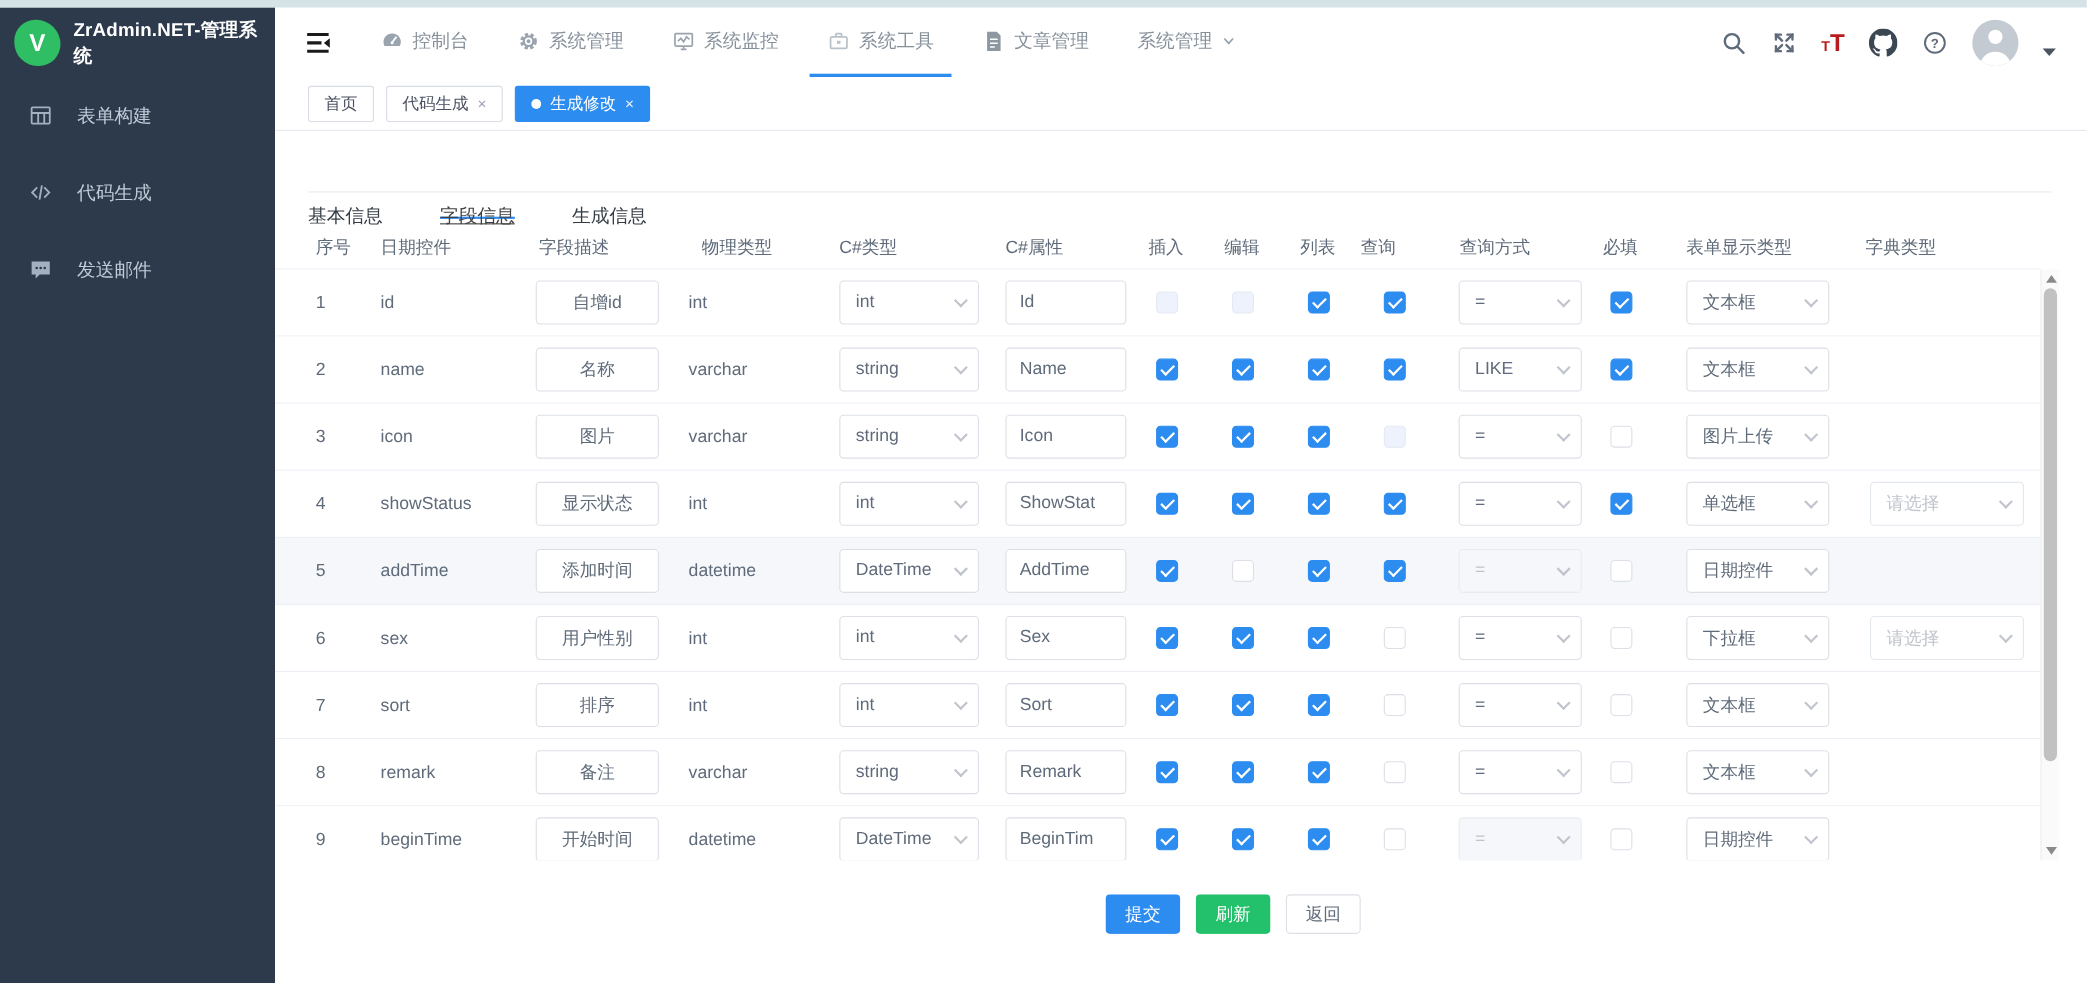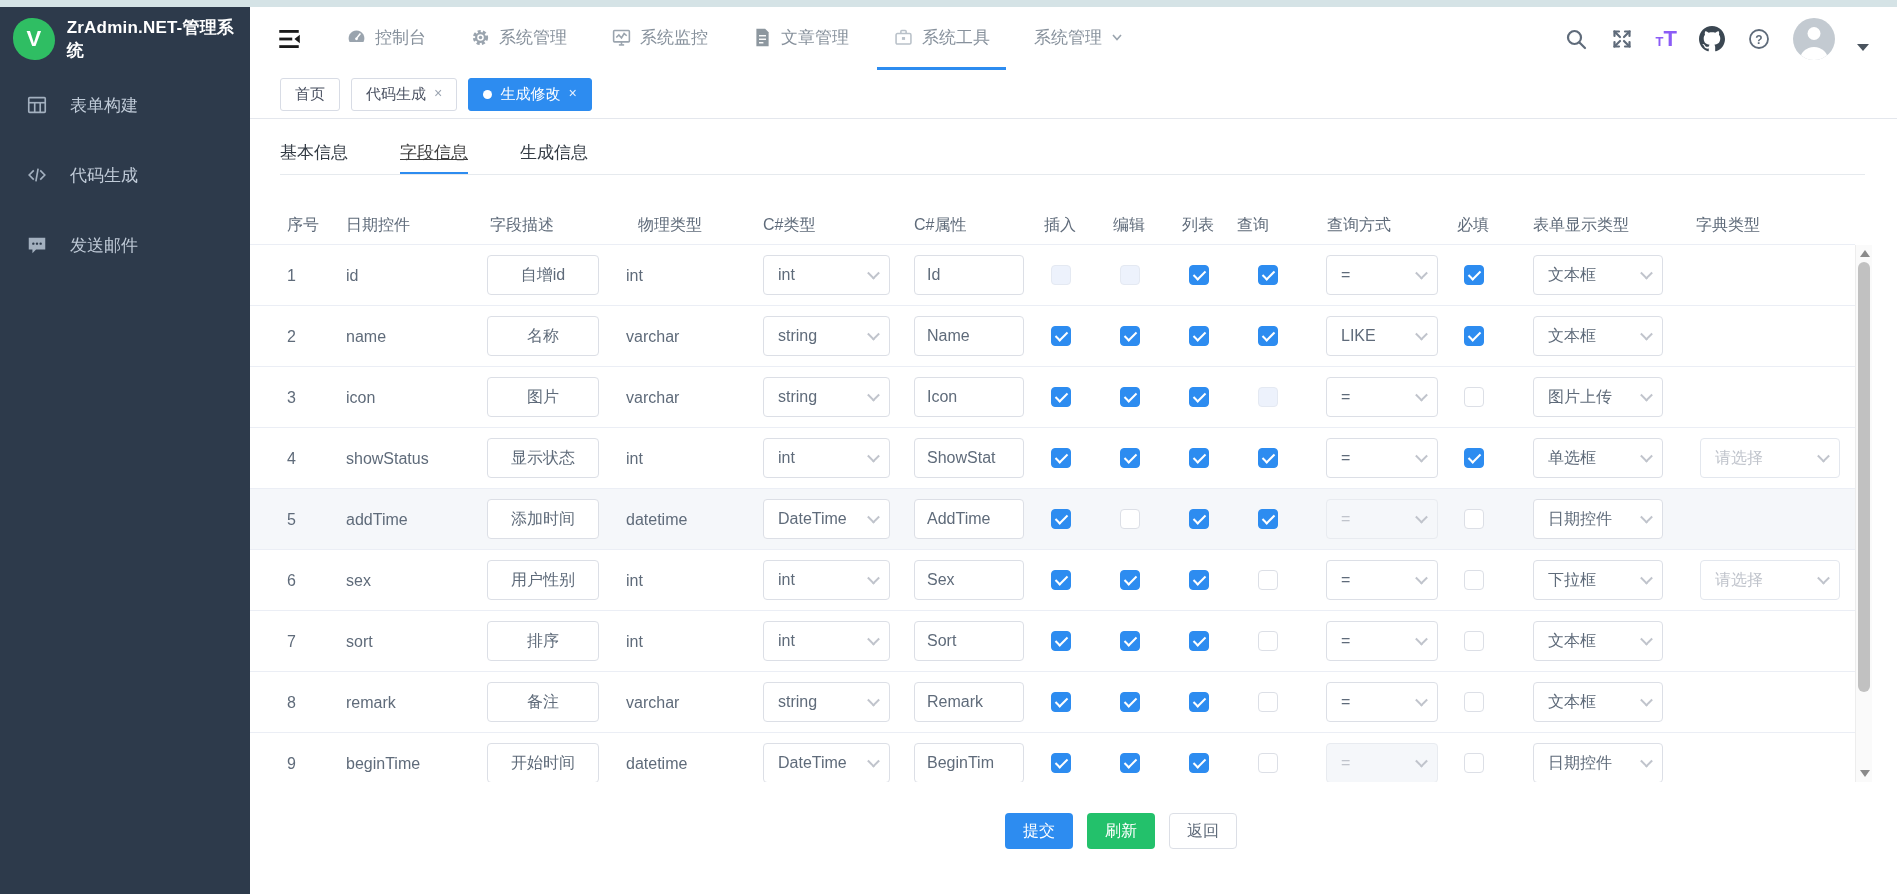--- a/index.html
+++ b/index.html
@@ -19,41 +19,41 @@
 
   
   .navbar { position:absolute; left:250px; top:7px; width:1647px; height:63px; background:#fff;
     display:flex; align-items:stretch; }
   .burger { display:flex; align-items:center; padding:0 22px 0 26px; cursor:pointer; }
   .nav-item { display:flex; align-items:center; gap:8px; padding:0 16px; margin:0 6px; color:#87919c;
     font-size:17px; cursor:pointer; border-bottom:3px solid transparent; }
   .nav-item.active { border-bottom-color:#2d8cf0; }
   .nav-right { margin-left:auto; display:flex; align-items:center; gap:22px; padding-right:28px; }
   .hicon { display:flex; align-items:center; cursor:pointer; }
-  .fontsize-icon { color:#8b5cf6; font-weight:bold; cursor:pointer; line-height:1; }
+  .fontsize-icon { color:#b91c1c; font-weight:bold; cursor:pointer; line-height:1; }
   .fontsize-icon .sm { font-size:13px; } .fontsize-icon .lg { font-size:22px; }
   .avatar { width:42px; height:42px; border-radius:50%; background:#c3cad1; position:relative; overflow:hidden; cursor:pointer; }
   .caret-down { width:0; height:0; border-left:6px solid transparent; border-right:6px solid transparent;
     border-top:7px solid #4a545e; margin-top:18px; cursor:pointer; }
 
   
   .tagbar { position:absolute; left:250px; top:70px; width:1647px; height:49px; background:#fff;
     border-bottom:1px solid #e4e7ed; display:flex; align-items:center; padding-left:30px; gap:11px; }
   .tag { height:33px; display:flex; align-items:center; padding:0 14px; border:1px solid #d8dce5;
-    border-radius:3px; font-size:15px; color:#495060; background:#fff; cursor:pointer; gap:8px;font-family:Liberation Mono, monospace; }
+    border-radius:3px; font-size:15px; color:#495060; background:#fff; cursor:pointer; gap:8px; }
   .tag .x { color:#9aa3b0; font-size:14px; }
   .tag.active { background:#2d8cf0; border-color:#2d8cf0; color:#fff; }
   .tag.active .x { color:#e8f2ff; }
   .tag-dot { width:9px; height:9px; border-radius:50%; background:#fff; display:inline-block; }
 
   
   .content { position:absolute; left:250px; top:119px; width:1647px; height:775px; background:#fff; }
   .dtabs { position:absolute; left:30px; right:32px; top:22px; height:34px; border-bottom:1px solid #e6eaee;
     display:flex; gap:52px; }
-  .dtab { font-size:17px; color:#333b44; padding-bottom:12px; cursor:pointer; border-bottom:2px solid transparent; }
+  .dtab { font-size:17px; color:#333b44; padding-bottom:12px; cursor:pointer; border-bottom:2px solid transparent;margin-top:44px; }
   .dtab.active { color:#404040; border-bottom-color:#2d8cf0;text-decoration:underline; }
 
   .thead { position:absolute; left:0; top:90px; width:1605px; height:36px; border-bottom:1px solid #ebeef5; }
   .th { position:absolute; top:6px; font-size:16px; color:#5f6b7a; white-space:nowrap; }
   .th0{left:37px}.th1{left:96px}.th2{left:240px}.th3{left:388px}.th4{left:513px}.th5{left:664px}
   .th6{left:794px}.th7{left:863px}.th8{left:932px}.th9{left:987px}.th10{left:1077px}.th11{left:1207px}
   .th12{left:1283px}.th13{left:1446px}
 
   .tbody { position:absolute; left:0; top:126px; width:1605px; height:537px; overflow:hidden; }
   .t-row { position:relative; width:100%; height:61px; border-bottom:1px solid #ebeef5; background:#fff; }
@@ -171,36 +171,36 @@
   </div>
   <div class="nav-item">
     <svg class="ic" width="21" height="21" viewBox="0 0 24 24" fill="none" stroke="#9aa4ae" stroke-width="1.8">
       <rect x="3" y="4" width="18" height="13" rx="1"></rect>
         <polyline points="6,12 9,9 12,12.5 15,7.5 18,10"></polyline>
       <line x1="9" y1="20.5" x2="15" y2="20.5"></line>
         <line x1="12" y1="17" x2="12" y2="20.5"></line>
     </svg>
     <span>系统监控</span>
   </div>
+  <div class="nav-item active">
+    <svg class="ic" width="21" height="21" viewBox="0 0 24 24" fill="none" stroke="#b9c1c9" stroke-width="1.8">
+      <rect x="3.5" y="7.5" width="17" height="12" rx="1.5"></rect>
+        <path d="M9 7.5 V5 a1 1 0 0 1 1 -1 h4 a1 1 0 0 1 1 1 v2.5"></path>
+      <rect x="10.2" y="11.5" width="3.6" height="3.2" fill="#b9c1c9" stroke="none"></rect>
+    </svg>
+    <span>系统工具</span>
+  </div>
   <div class="nav-item">
     <svg class="ic" width="21" height="21" viewBox="0 0 24 24">
       <path d="M5 2 h10 l4 4 v16 h-14 z" fill="#8d979f"></path>
       <line x1="8" y1="10" x2="16" y2="10" stroke="#fff" stroke-width="1.6"></line>
       <line x1="8" y1="14" x2="16" y2="14" stroke="#fff" stroke-width="1.6"></line>
       <line x1="8" y1="18" x2="13" y2="18" stroke="#fff" stroke-width="1.6"></line>
     </svg>
     <span>文章管理</span>
-  </div>
-  <div class="nav-item active">
-    <svg class="ic" width="21" height="21" viewBox="0 0 24 24" fill="none" stroke="#b9c1c9" stroke-width="1.8">
-      <rect x="3.5" y="7.5" width="17" height="12" rx="1.5"></rect>
-        <path d="M9 7.5 V5 a1 1 0 0 1 1 -1 h4 a1 1 0 0 1 1 1 v2.5"></path>
-      <rect x="10.2" y="11.5" width="3.6" height="3.2" fill="#b9c1c9" stroke="none"></rect>
-    </svg>
-    <span>系统工具</span>
   </div>
   <div class="nav-item">
     <span>系统管理</span>
     <svg class="ic" width="14" height="14" viewBox="0 0 14 14" fill="none" stroke="#9aa4ae" stroke-width="1.6">
       <polyline points="3,5 7,9.5 11,5"></polyline>
     </svg>
   </div>
 
   <div class="nav-right">
     <div class="hicon">

